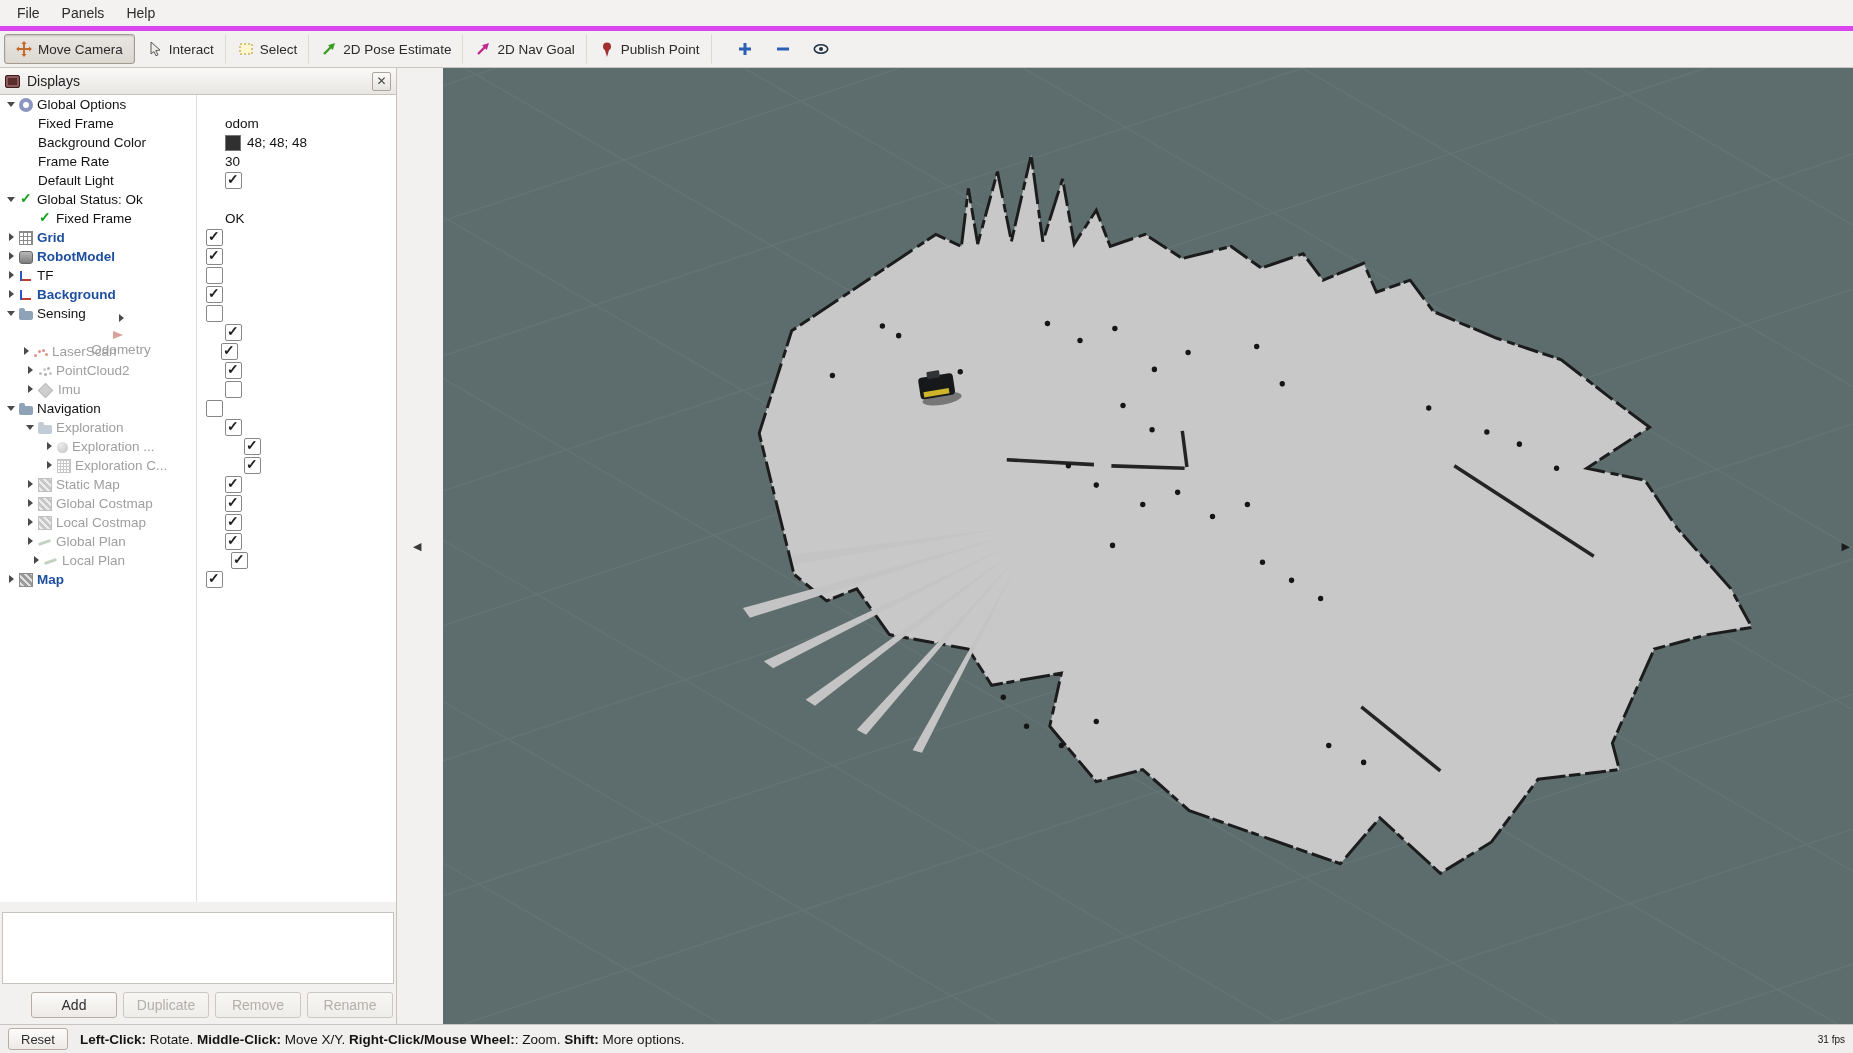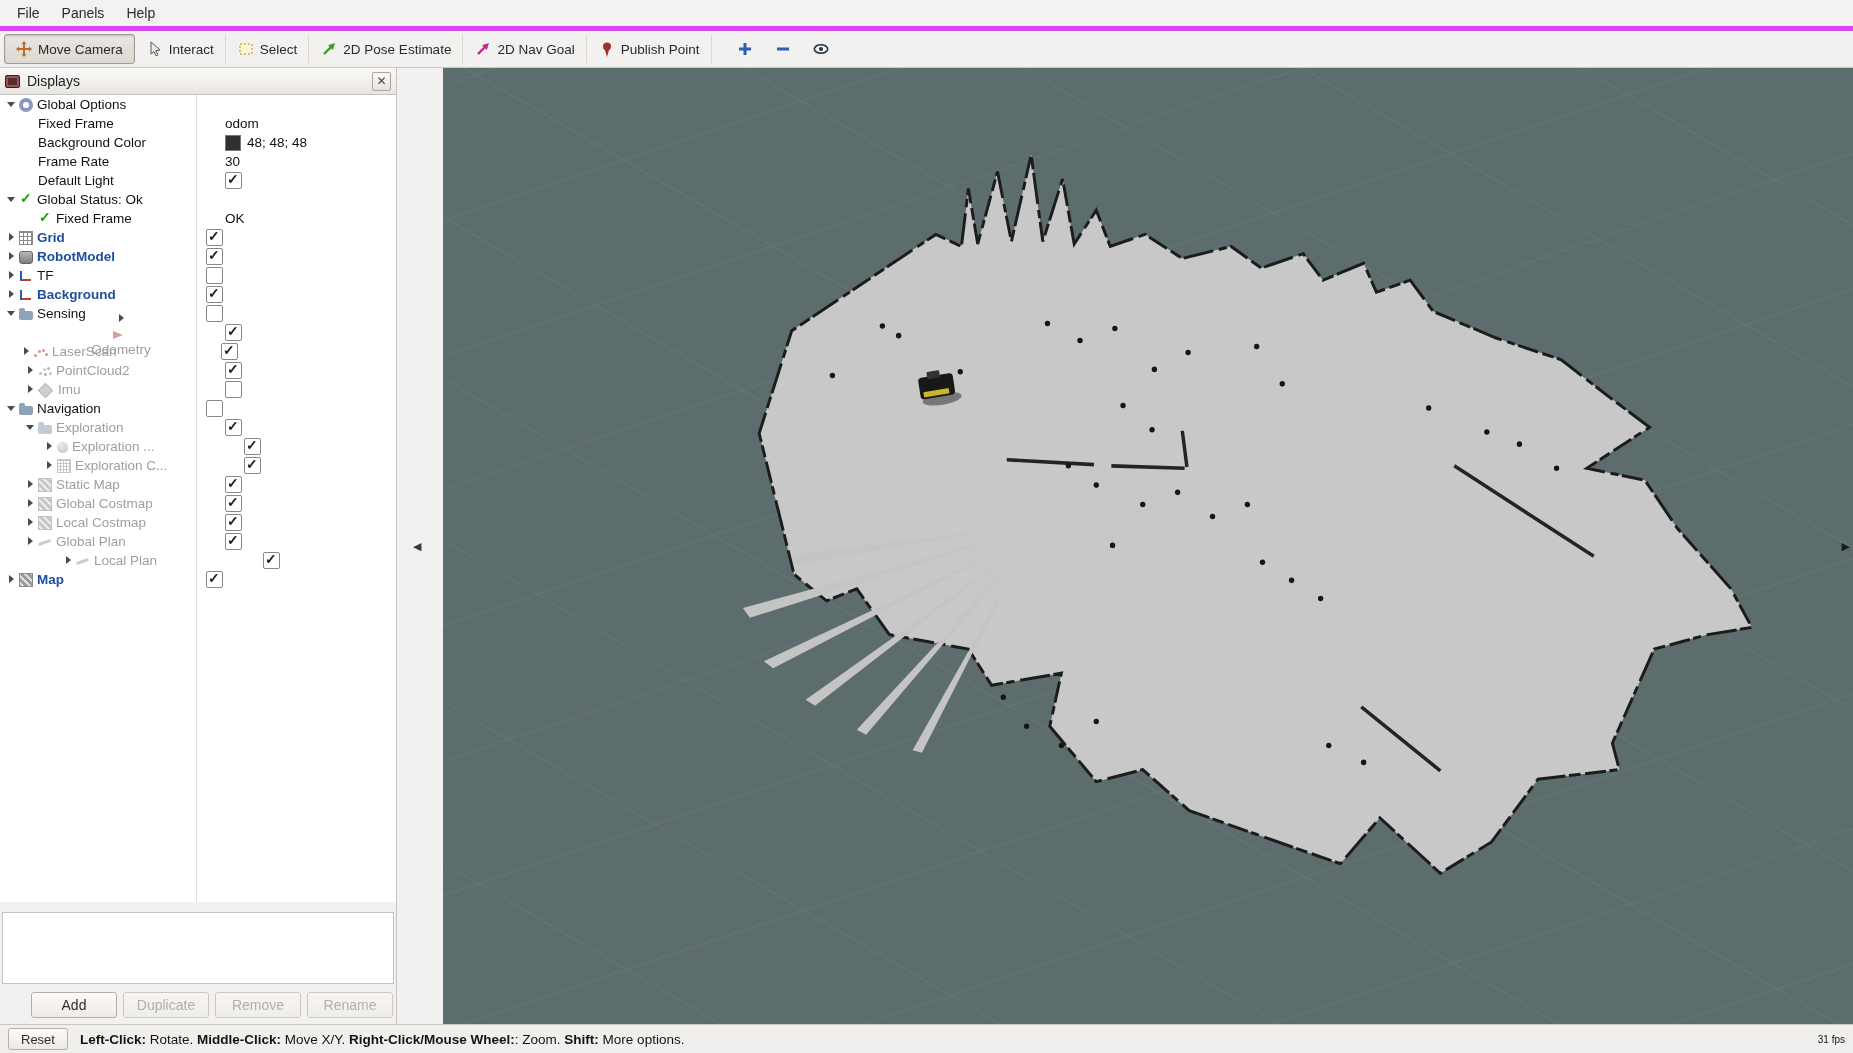--- a/index.html
+++ b/index.html
@@ -449,21 +449,21 @@
             <div class="cell-name" style="padding-left: 23px;">
               <span class="expander closed"></span>
               <span class="ticon ticon-path"></span>
               <span class="tlabel disabled">Global Plan</span>
             </div>
             <div class="cell-value">
               <span class="cb checked"></span>
             </div>
           </div>
           <div class="tree-row row-disabled">
-            <div class="cell-name" style="padding-left: 29px; margin-left: 32px;">
+            <div class="cell-name" style="padding-left: 29px;">
               <span class="expander closed"></span>
               <span class="ticon ticon-path"></span>
               <span class="tlabel disabled">Local Plan</span>
             </div>
             <div class="cell-value">
               <span class="cb checked"></span>
             </div>
           </div>
           <div class="tree-row">
             <div class="cell-name" style="padding-left: 4px;">

